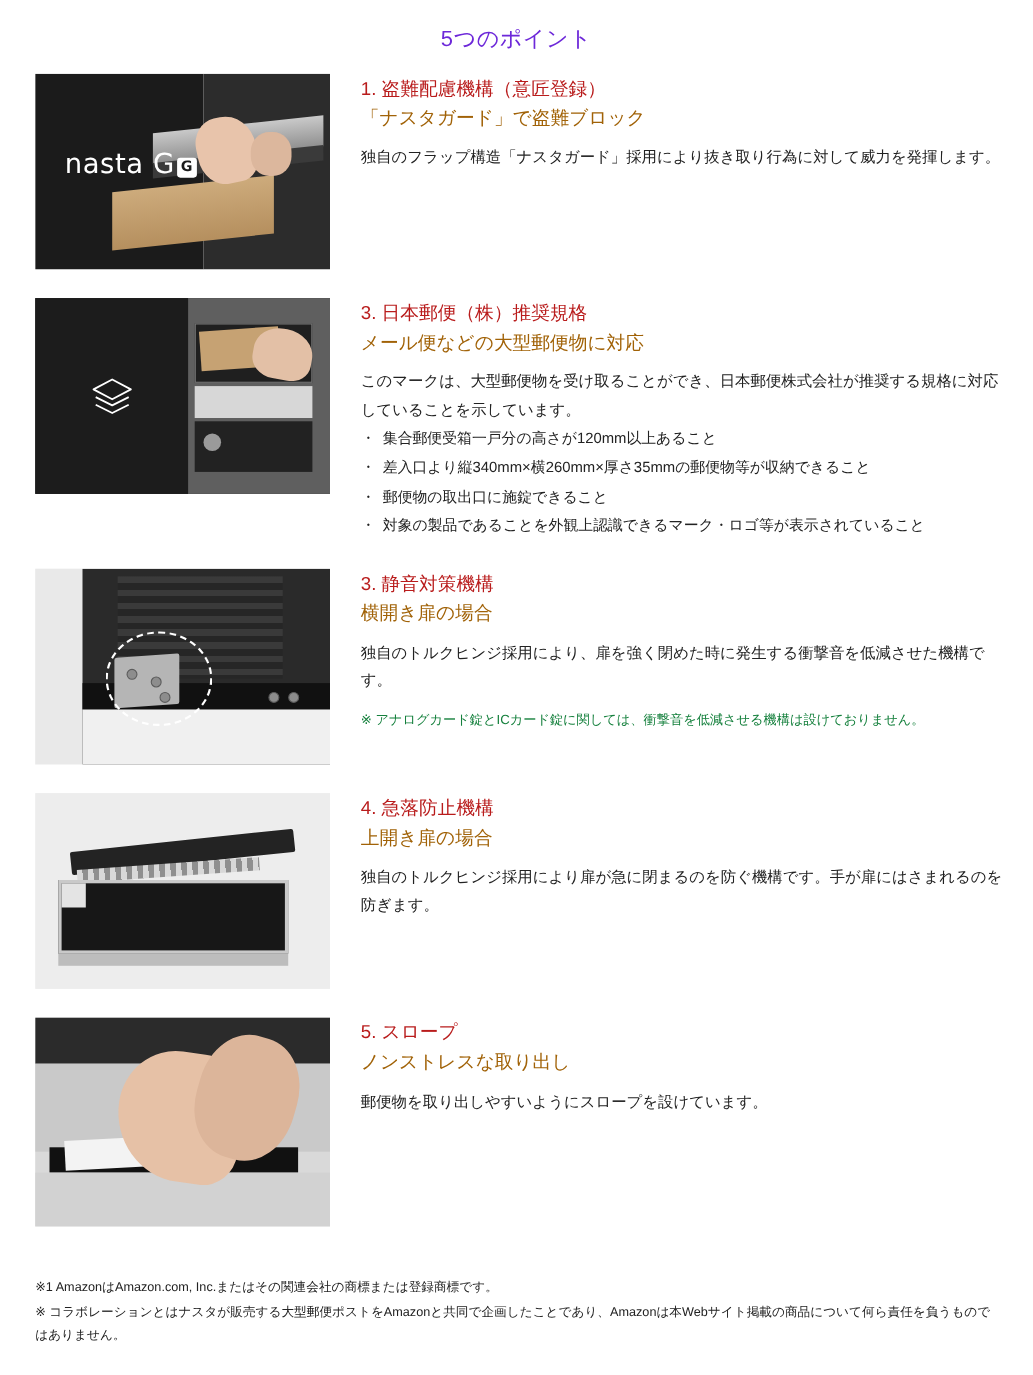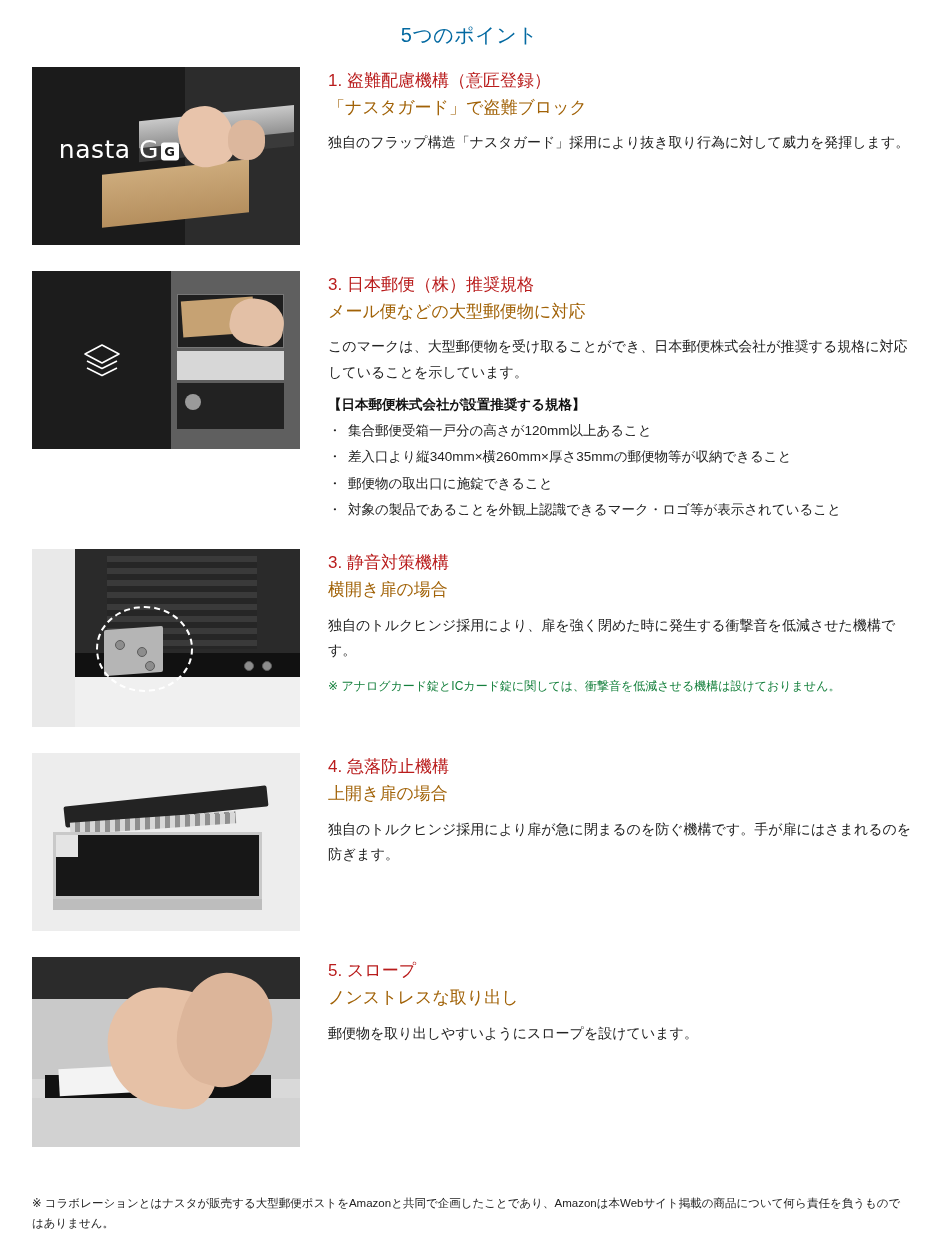--- a/index.html
+++ b/index.html
@@ -18,21 +18,21 @@
   .page {
     width: 939px;
     min-height: 1250px;
     padding: 0;
     position: relative;
   }
   .page-title {
     text-align: center;
     font-size: 20px;
     font-weight: 400;
-    color: #0369a1;
+    color: #6d28d9;
     margin: 0;
     padding: 22px 0 18px 0;
     letter-spacing: 0.5px;
   }
   .points {
     padding: 0 26px 0 32px;
   }
   .point-row {
     display: flex;
     align-items: flex-start;
@@ -332,21 +332,20 @@
             <path d="M23 8 L40 17 L23 26 L6 17 Z" fill="none" stroke="#ffffff" stroke-width="1.6" stroke-linejoin="round"></path>
             <path d="M8 24 L23 31.5 L38 24" fill="none" stroke="#ffffff" stroke-width="1.6" stroke-linejoin="round"></path>
             <path d="M8 31 L23 38.5 L38 31" fill="none" stroke="#ffffff" stroke-width="1.6" stroke-linejoin="round"></path>
           </svg>
         </div>
       </div>
       <div class="body-col">
         <p class="pt-head">3. 日本郵便（株）推奨規格</p>
         <p class="pt-sub">メール便などの大型郵便物に対応</p>
         <p class="pt-desc">このマークは、大型郵便物を受け取ることができ、日本郵便株式会社が推奨する規格に対応していることを示しています。</p>
-        <p class="spec-title">【日本郵便株式会社が設置推奨する規格】</p>
         <ul class="spec-list">
           <li>集合郵便受箱一戸分の高さが120mm以上あること</li>
           <li>差入口より縦340mm×横260mm×厚さ35mmの郵便物等が収納できること</li>
           <li>郵便物の取出口に施錠できること</li>
           <li>対象の製品であることを外観上認識できるマーク・ロゴ等が表示されていること</li>
         </ul>
       </div>
     </div>
 
     <div class="point-row">
@@ -399,16 +398,17 @@
       <div class="body-col">
         <p class="pt-head">5. スロープ</p>
         <p class="pt-sub">ノンストレスな取り出し</p>
         <p class="pt-desc">郵便物を取り出しやすいようにスロープを設けています。</p>
       </div>
     </div>
 
   </div>
 
   <div class="footnotes">
+    <p class="footnote">※1 AmazonはAmazon.com, Inc.またはその関連会社の商標または登録商標です。</p>
     <p class="footnote">※ コラボレーションとはナスタが販売する大型郵便ポストをAmazonと共同で企画したことであり、Amazonは本Webサイト掲載の商品について何ら責任を負うものではありません。</p>
   </div>
 
 </div>
 
 </body></html>

